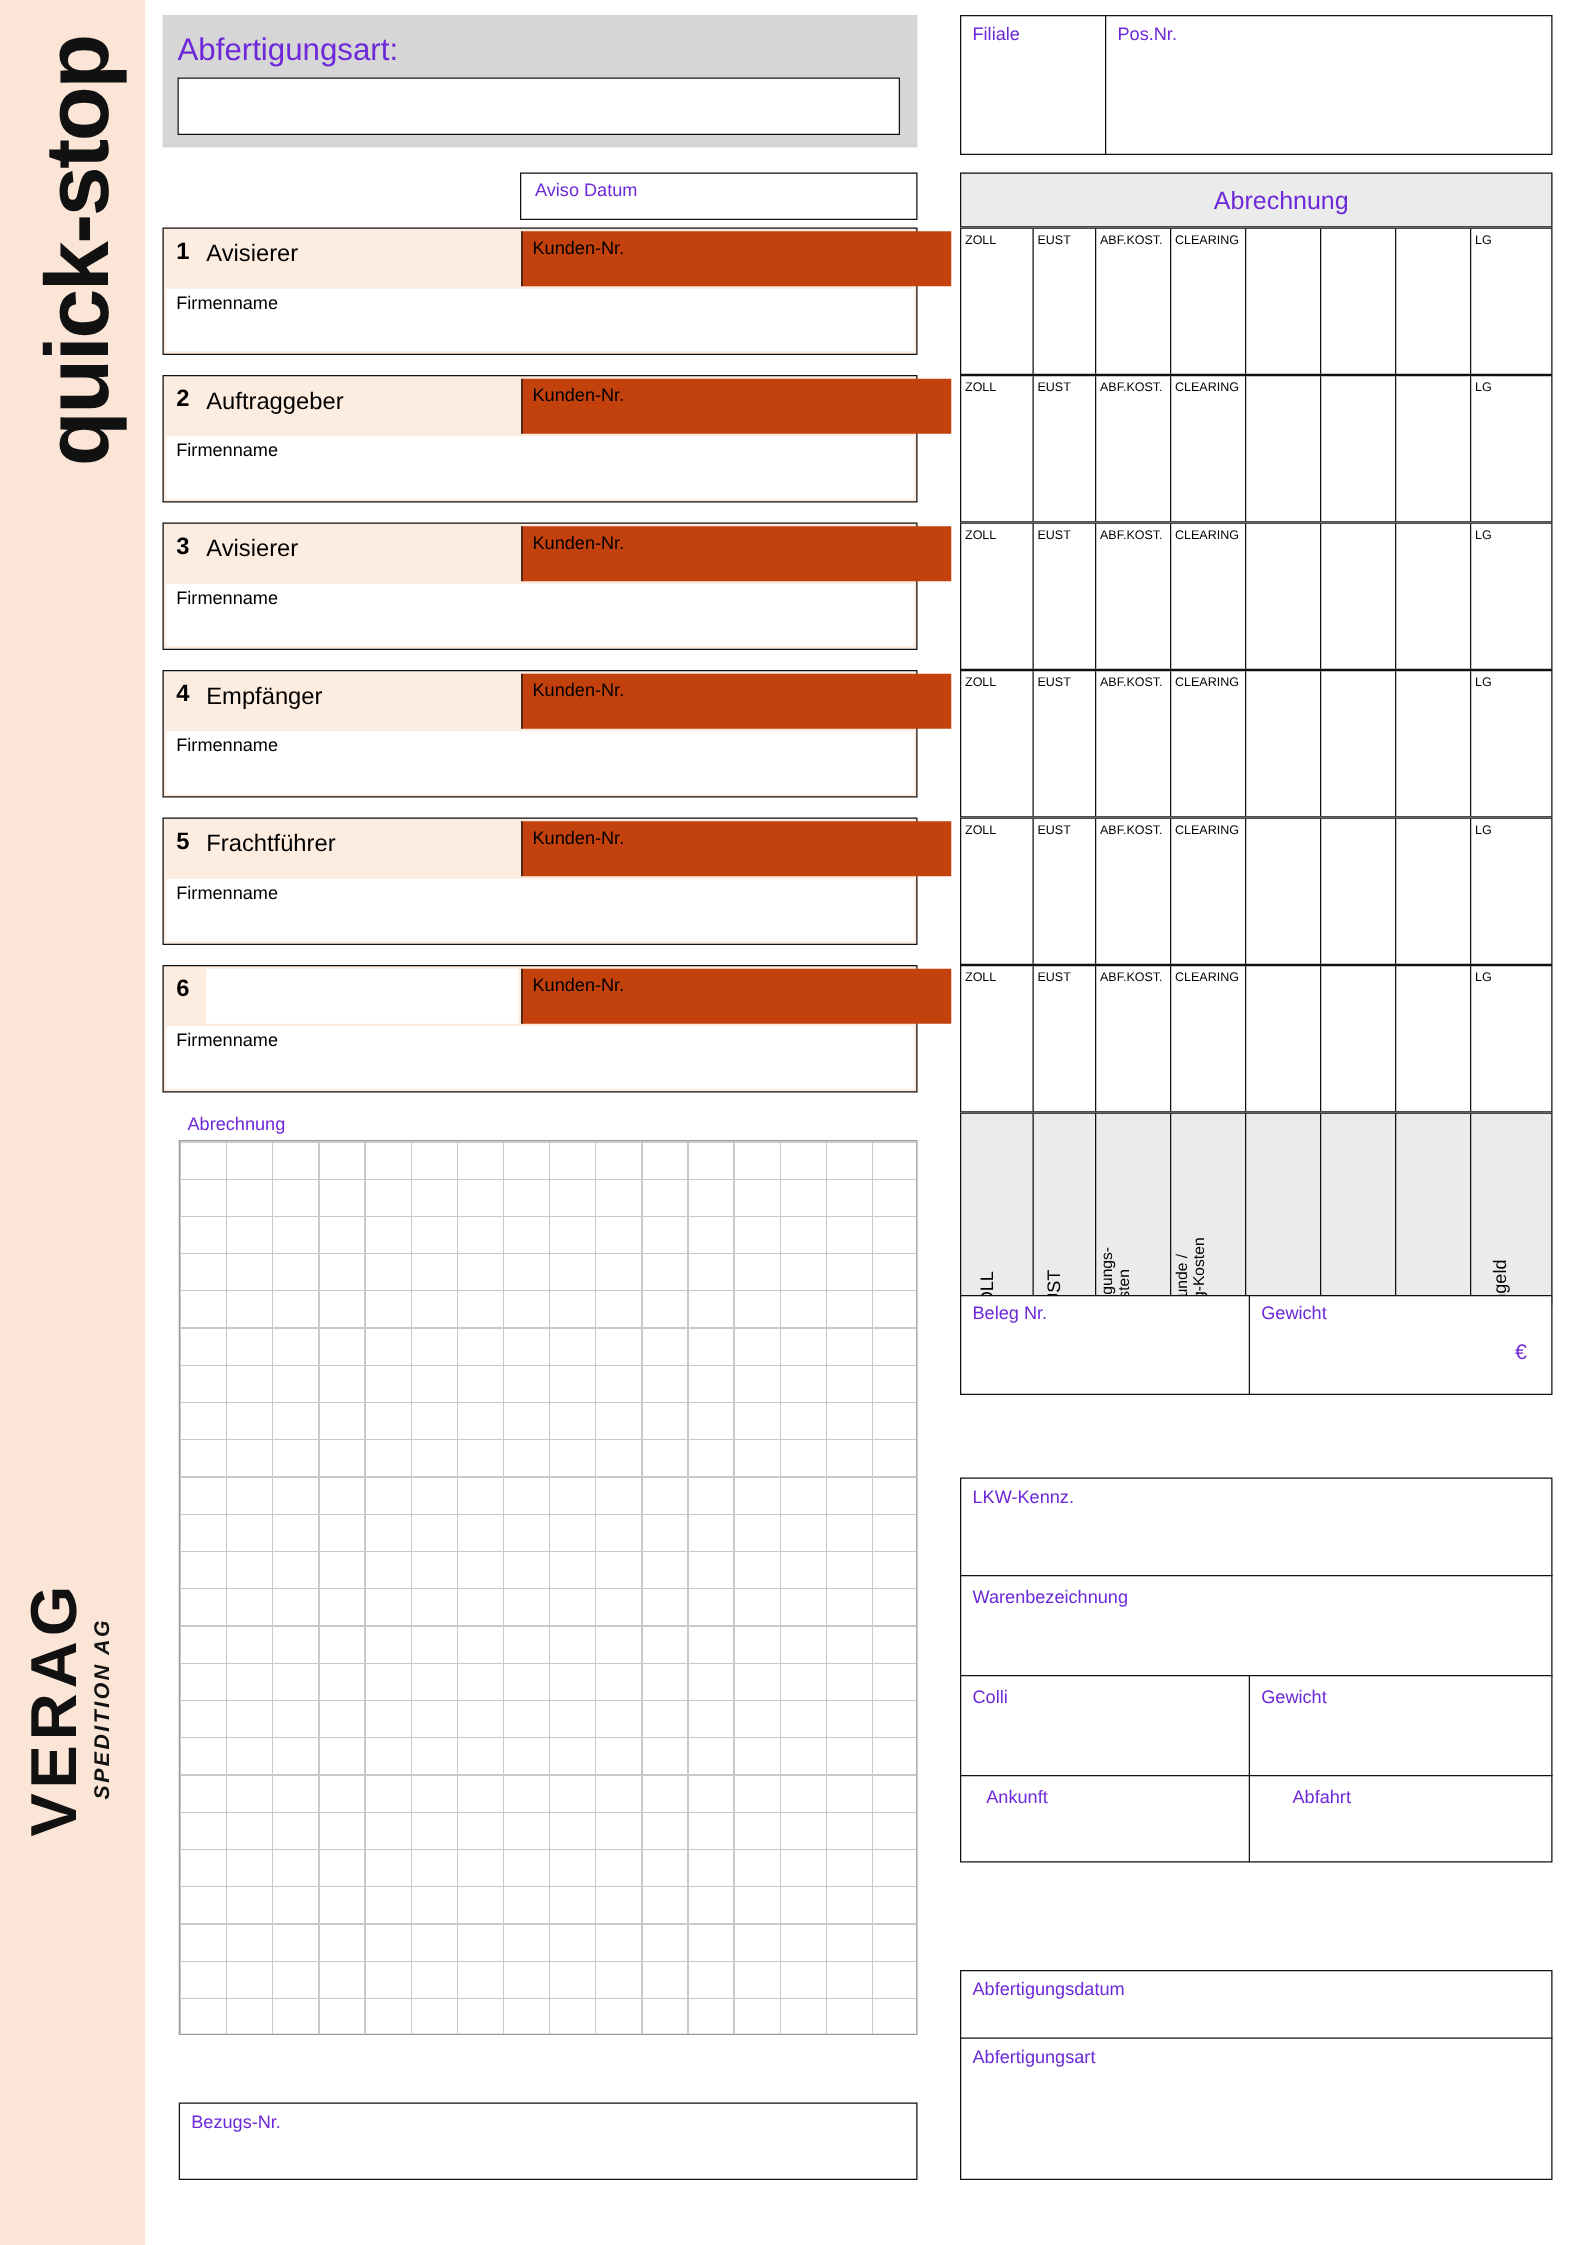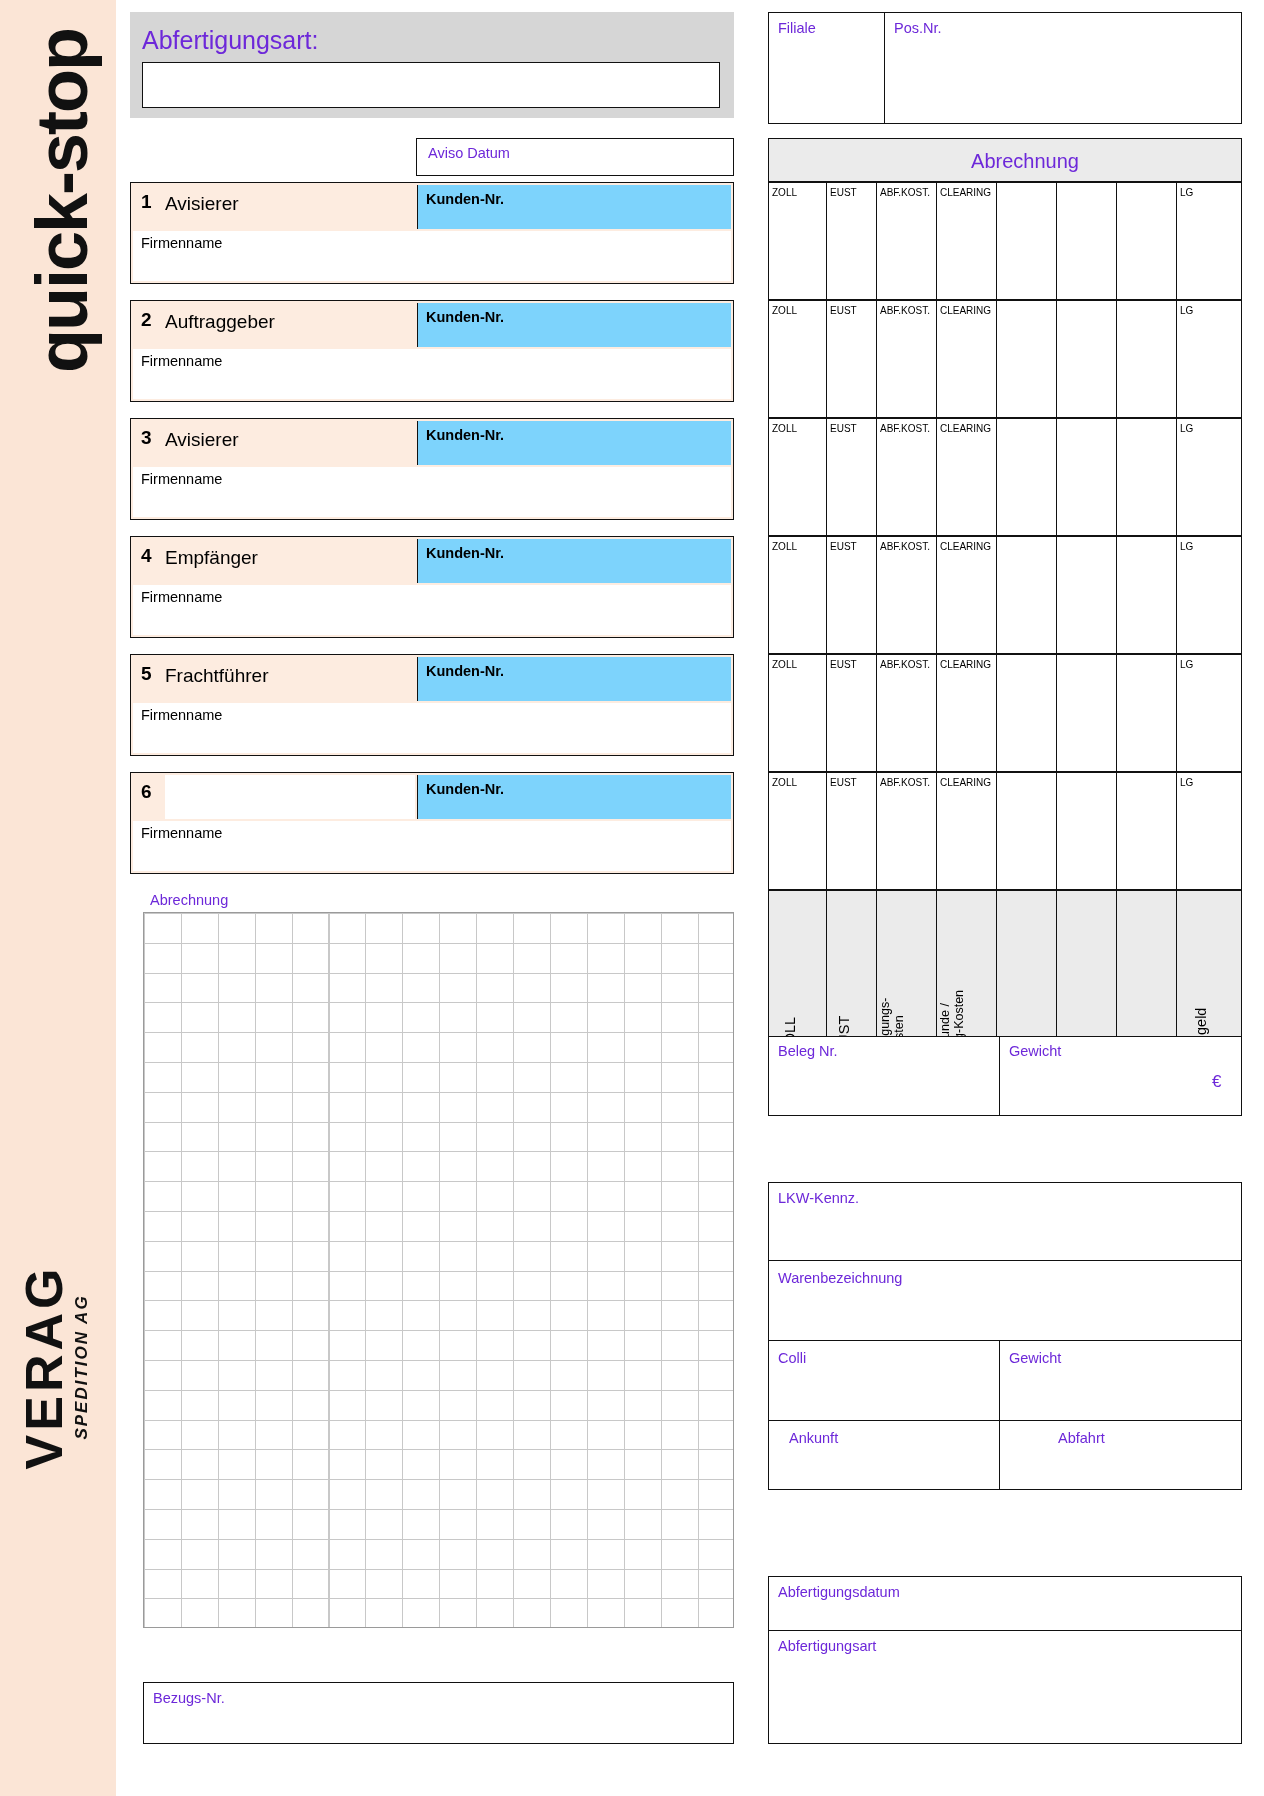--- a/index.html
+++ b/index.html
@@ -134,25 +134,24 @@
   .party .num {
     position: absolute; left: 10px; top: 8px;
     font-size: 19px; font-weight: bold;
   }
   .party .pname {
     position: absolute; left: 34px; top: 10px;
     font-size: 19px;
   }
   .party .kunden-field {
     position: absolute; left: 286px; top: 2px;
-    width: 314px; height: 44px;
-    background: #7dd3fc;
+    width: 344px; height: 44px;
+    background: #c2410c;
     border-left: 1.5px solid #111;
     box-sizing: border-box;
-    font-weight: bold;
   }
   .party .kunden-label {
     position: absolute; left: 8px; top: 6px; font-size: 14.5px;
   }
   .party .firma-field {
     position: absolute; left: 2px; top: 48px;
     width: 598px; height: 50px;
     background: #fff;
     box-sizing: border-box;
   }
@@ -241,21 +240,21 @@
 
   
   #lkw-outer { left: 768px; top: 1182px; width: 474px; height: 308px; }
   .hline { position: absolute; border-top: 1.5px solid #111; }
   .vline { position: absolute; border-left: 1.5px solid #111; }
   #lkw-label { left: 778px; top: 1190px; }
   #waren-label { left: 778px; top: 1270px; }
   #colli-label { left: 778px; top: 1350px; }
   #gewicht-label { left: 1009px; top: 1350px; }
   #ankunft-label { left: 778px; top: 1430px; margin-left: 11px; }
-  #abfahrt-label { left: 1058px; top: 1430px; }
+  #abfahrt-label { left: 1034px; top: 1430px; }
 
   
   #abfdat-outer { left: 768px; top: 1576px; width: 474px; height: 168px; }
   #abfdat-label { left: 778px; top: 1584px; }
   #sachb-label { left: 778px; top: 1638px; }
 </style>
 </head>
 <body>
 
 <div id="brand-strip">

